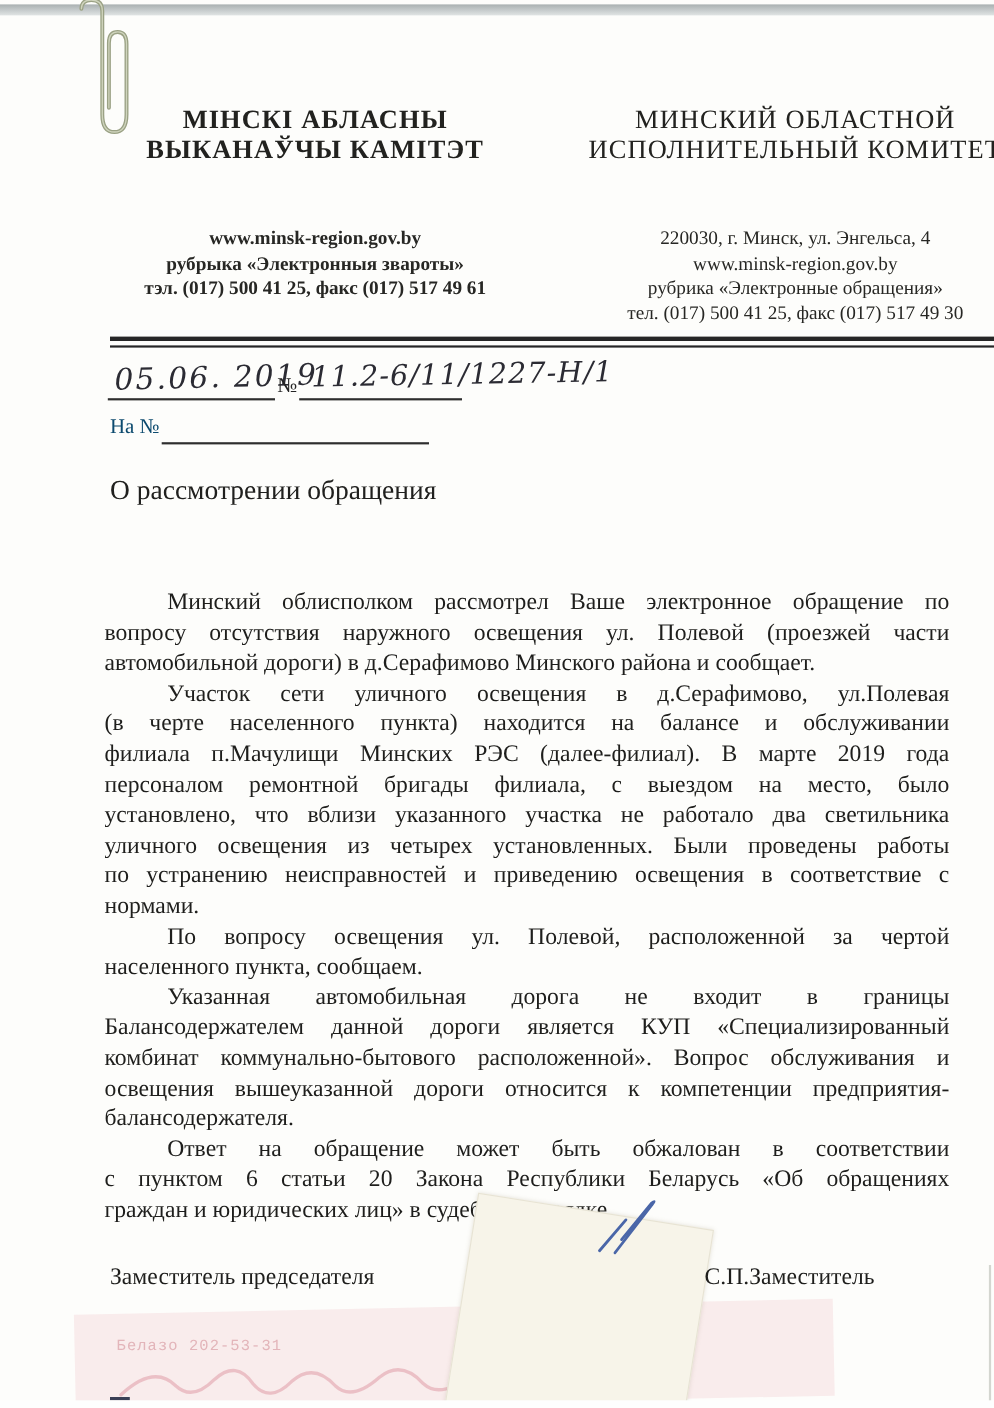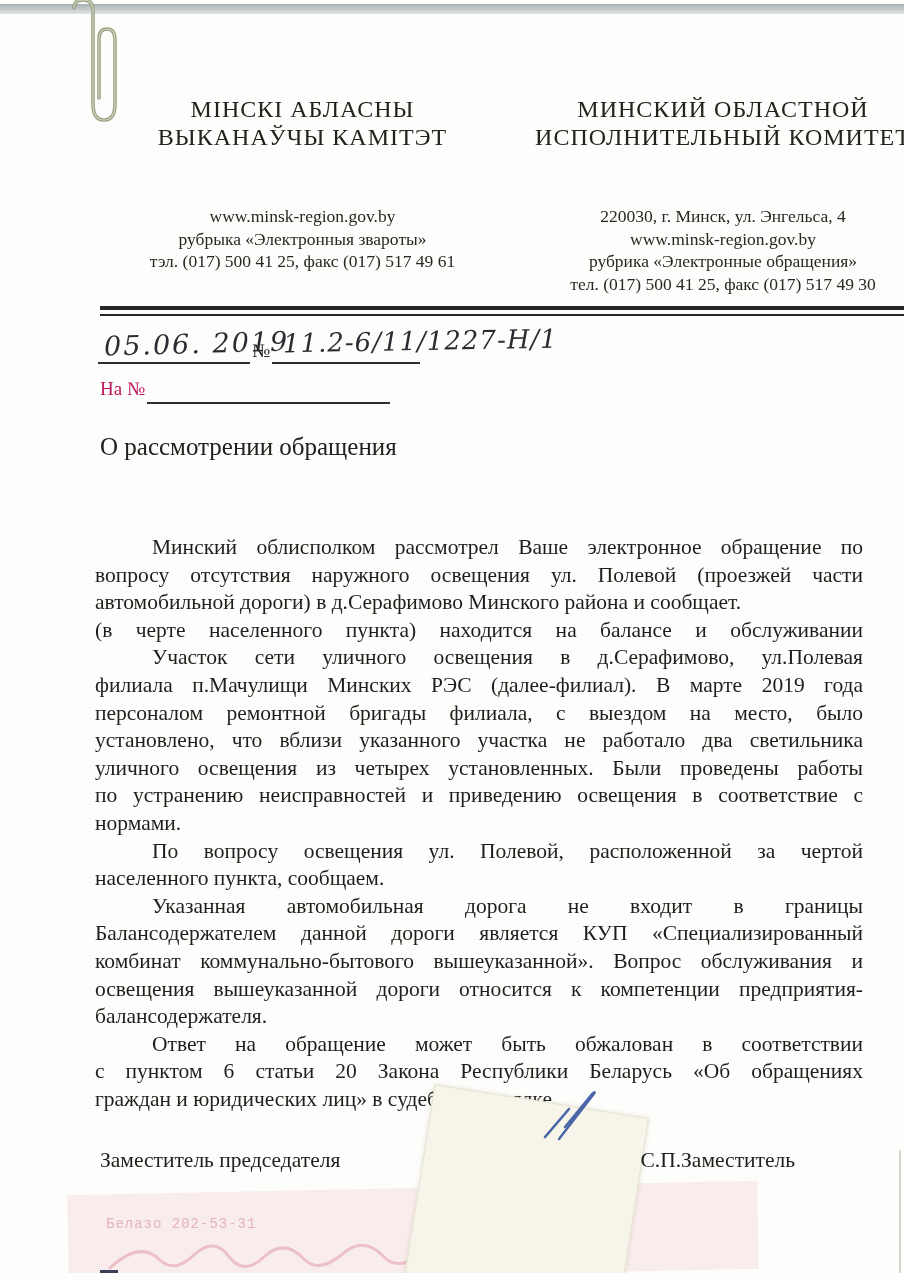--- a/index.html
+++ b/index.html
@@ -7,35 +7,35 @@
     position:relative;width:904px;height:1280px;overflow:hidden;
     background:#fdfdfb;font-family:"Liberation Serif",serif;color:#1c1c1c;
   }
   
   .scan-strip{position:absolute;top:4px;left:0;width:904px;height:10px;
     background:linear-gradient(to bottom,#a9b0b1,#e0e4e4);}
   
   .clip{position:absolute;left:62px;top:-2px;}
   
   .lh-col{position:absolute;top:95px;text-align:center;}
-  .lh-left{left:100px;width:405px;}
+  .lh-left{left:84px;width:405px;font-weight:bold;}
   .lh-right{left:521px;width:404px;}
   .org{font-size:24px;line-height:28px;letter-spacing:1px;color:#22221f;}
   .addr{position:absolute;top:110px;left:0;right:0;font-size:17.5px;line-height:22.5px;color:#272724;}
   
   .rule{position:absolute;top:306px;left:100px;width:804px;height:4px;
     border-top:4px solid #262626;border-bottom:2px solid #262626;}
   
   .hand{font-family:"DejaVu Serif",serif;font-style:italic;color:#2b2b33;}
   .ref-date{position:absolute;top:328px;left:104px;font-size:27px;letter-spacing:2px;transform:rotate(-1.5deg);}
   .u-date{position:absolute;top:362px;left:98px;width:152px;border-top:2px solid #2e2e2e;}
   .ref-no-label{position:absolute;top:340px;left:252px;font-size:19px;color:#232323;}
   .ref-number{position:absolute;top:326px;left:283px;font-size:26px;letter-spacing:1px;transform:rotate(-1deg);white-space:nowrap;}
   .u-number{position:absolute;top:362px;left:272px;width:148px;border-top:2px solid #2e2e2e;}
-  .reply-label{position:absolute;top:378px;left:100px;font-size:19px;color:#be185d;}
+  .reply-label{position:absolute;top:378px;left:100px;font-size:19px;color:#0c4a6e;}
   .u-reply{position:absolute;top:402px;left:147px;width:243px;border-top:2px solid #2e2e2e;}
   
   .subject{position:absolute;top:433px;left:100px;font-size:25px;color:#20201e;}
   
   .body-text{position:absolute;top:534px;left:95px;width:768px;font-size:21.5px;
     line-height:27.6px;color:#1e1e1c;}
   .para{margin:0;}
   .bl{text-align:justify;text-align-last:justify;}
   .bl.first{text-indent:57px;}
   .bl.last{text-align-last:left;}
@@ -107,37 +107,37 @@
 
   <div class="subject">О рассмотрении обращения</div>
 
   <div class="body-text">
     <div class="para">
       <div class="bl first">Минский облисполком рассмотрел Ваше электронное обращение по</div>
       <div class="bl">вопросу отсутствия наружного освещения ул. Полевой (проезжей части</div>
       <div class="bl last">автомобильной дороги) в д.Серафимово Минского района и сообщает.</div>
     </div>
     <div class="para">
+      <div class="bl first">Участок сети уличного освещения в д.Серафимово, ул.Полевая</div>
       <div class="bl">(в черте населенного пункта) находится на балансе и обслуживании</div>
-      <div class="bl first">Участок сети уличного освещения в д.Серафимово, ул.Полевая</div>
       <div class="bl">филиала п.Мачулищи Минских РЭС (далее-филиал). В марте 2019 года</div>
       <div class="bl">персоналом ремонтной бригады филиала, с выездом на место, было</div>
       <div class="bl">установлено, что вблизи указанного участка не работало два светильника</div>
       <div class="bl">уличного освещения из четырех установленных. Были проведены работы</div>
       <div class="bl">по устранению неисправностей и приведению освещения в соответствие с</div>
       <div class="bl last">нормами.</div>
     </div>
     <div class="para">
       <div class="bl first">По вопросу освещения ул. Полевой, расположенной за чертой</div>
       <div class="bl last">населенного пункта, сообщаем.</div>
     </div>
     <div class="para">
       <div class="bl first">Указанная автомобильная дорога не входит в границы</div>
       <div class="bl">Балансодержателем данной дороги является КУП «Специализированный</div>
-      <div class="bl">комбинат коммунально-бытового вышеуказанной». Вопрос обслуживания и</div>
+      <div class="bl">комбинат коммунально-бытового расположенной». Вопрос обслуживания и</div>
       <div class="bl">освещения вышеуказанной дороги относится к компетенции предприятия-</div>
       <div class="bl last">балансодержателя.</div>
     </div>
     <div class="para">
       <div class="bl first">Ответ на обращение может быть обжалован в соответствии</div>
       <div class="bl">с пунктом 6 статьи 20 Закона Республики Беларусь «Об обращениях</div>
       <div class="bl last">граждан и юридических лиц» в судебном порядке.</div>
     </div>
   </div>
 

